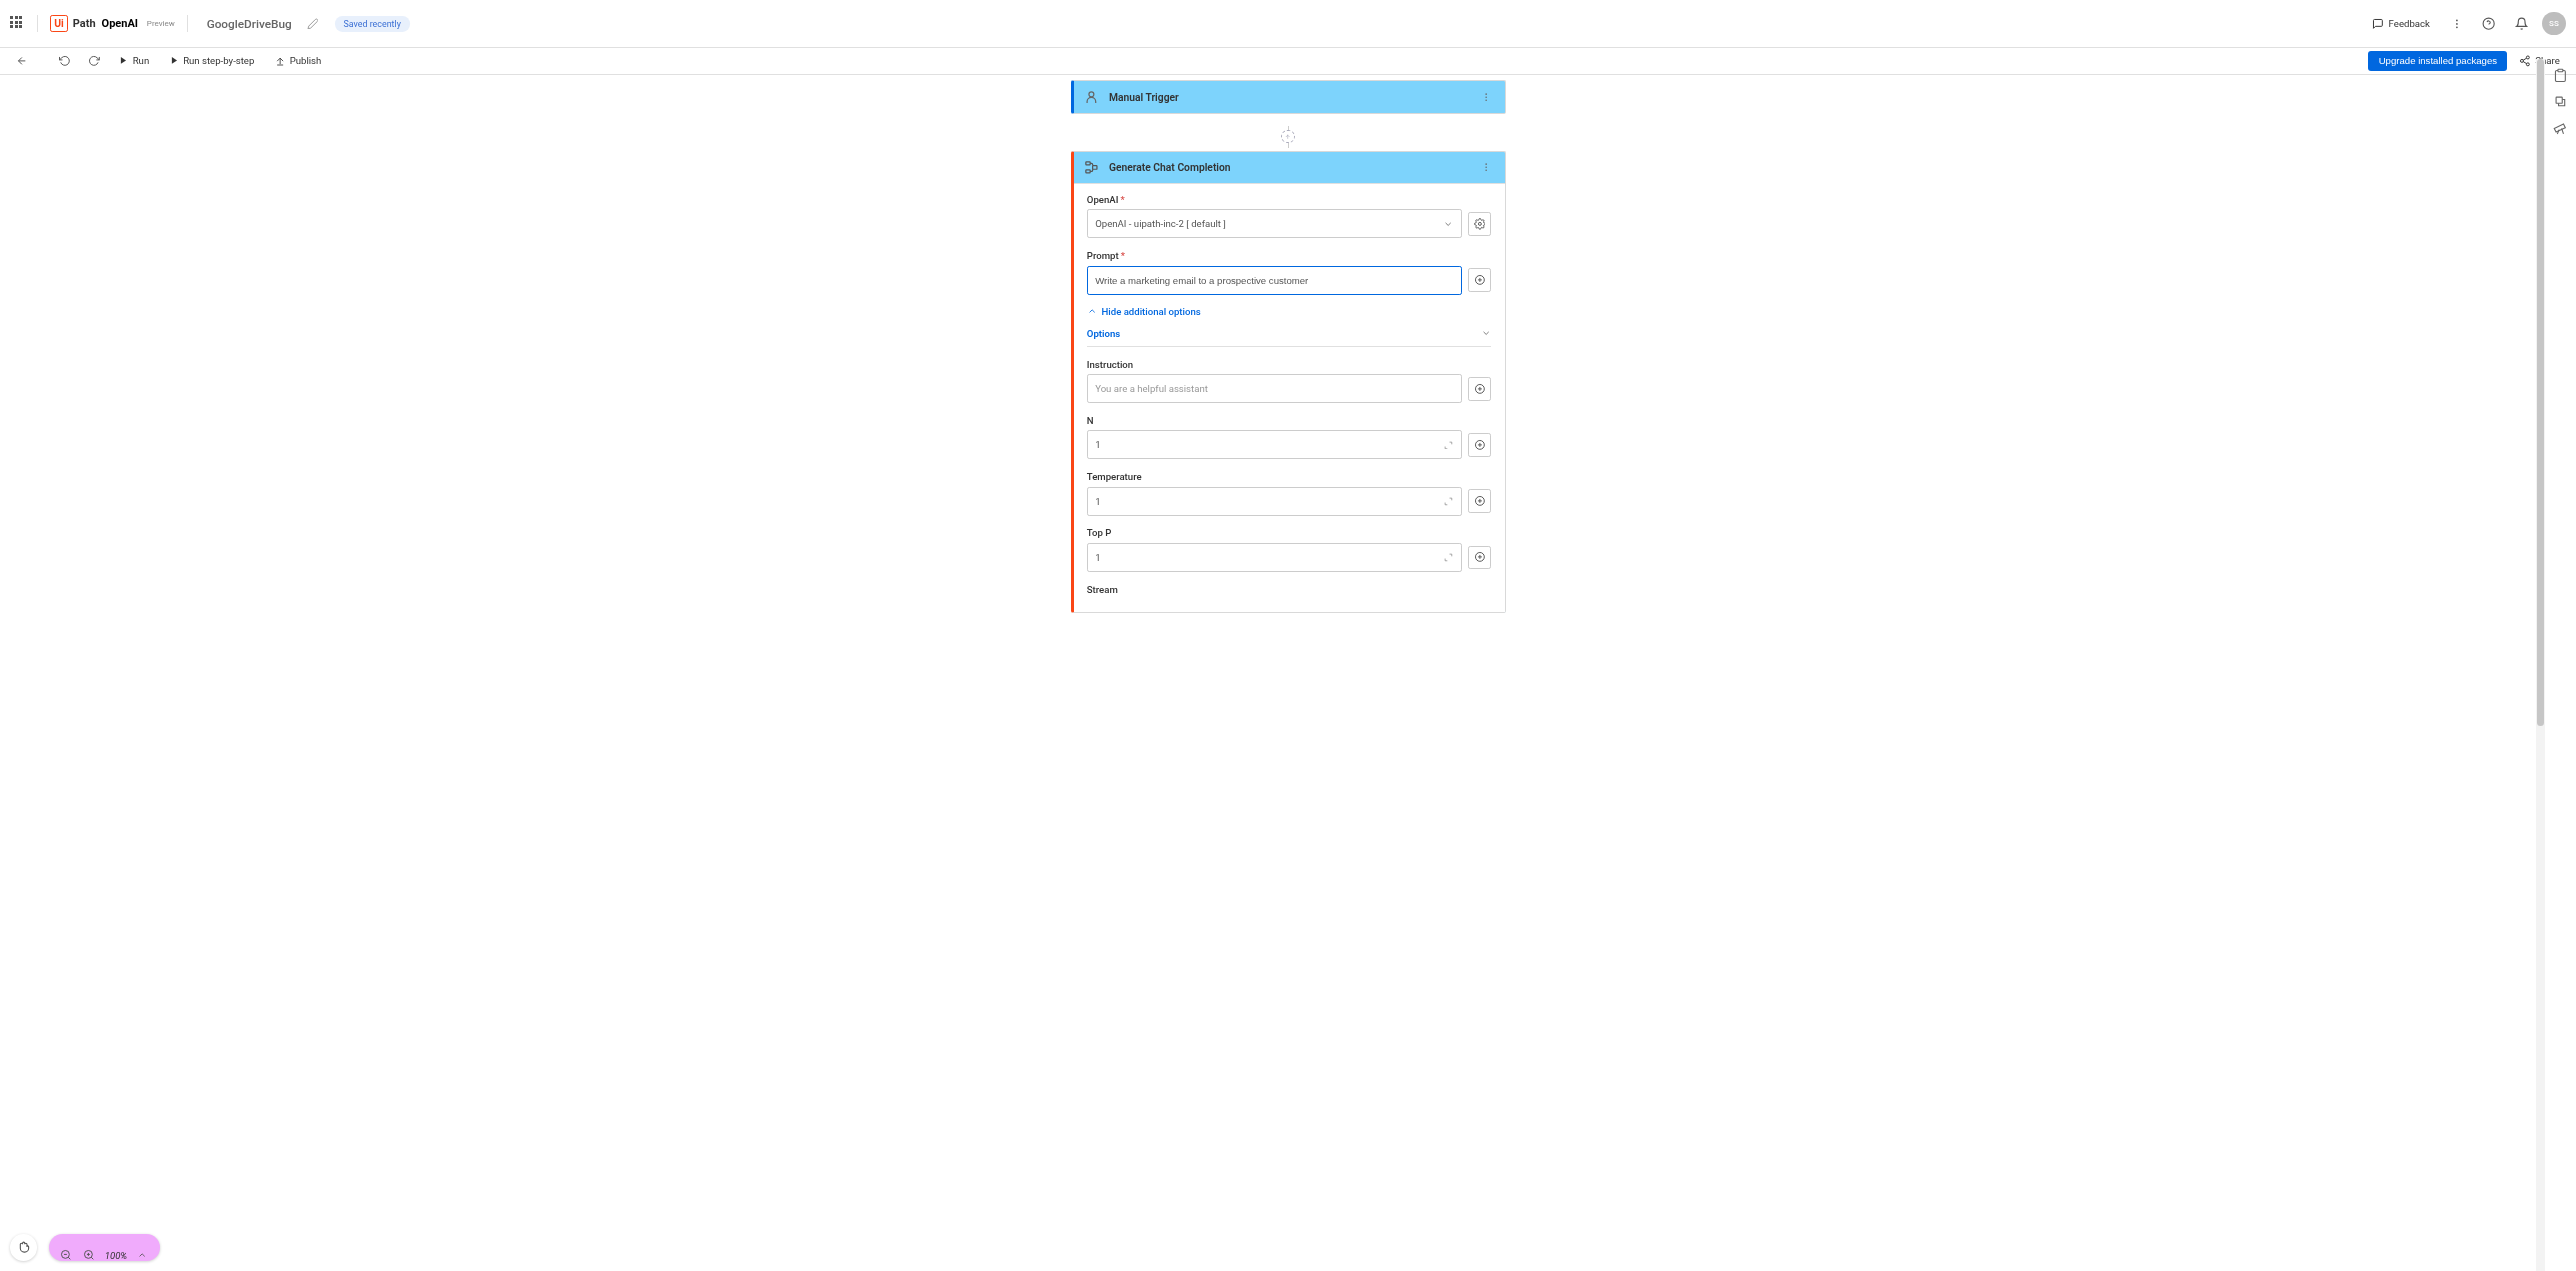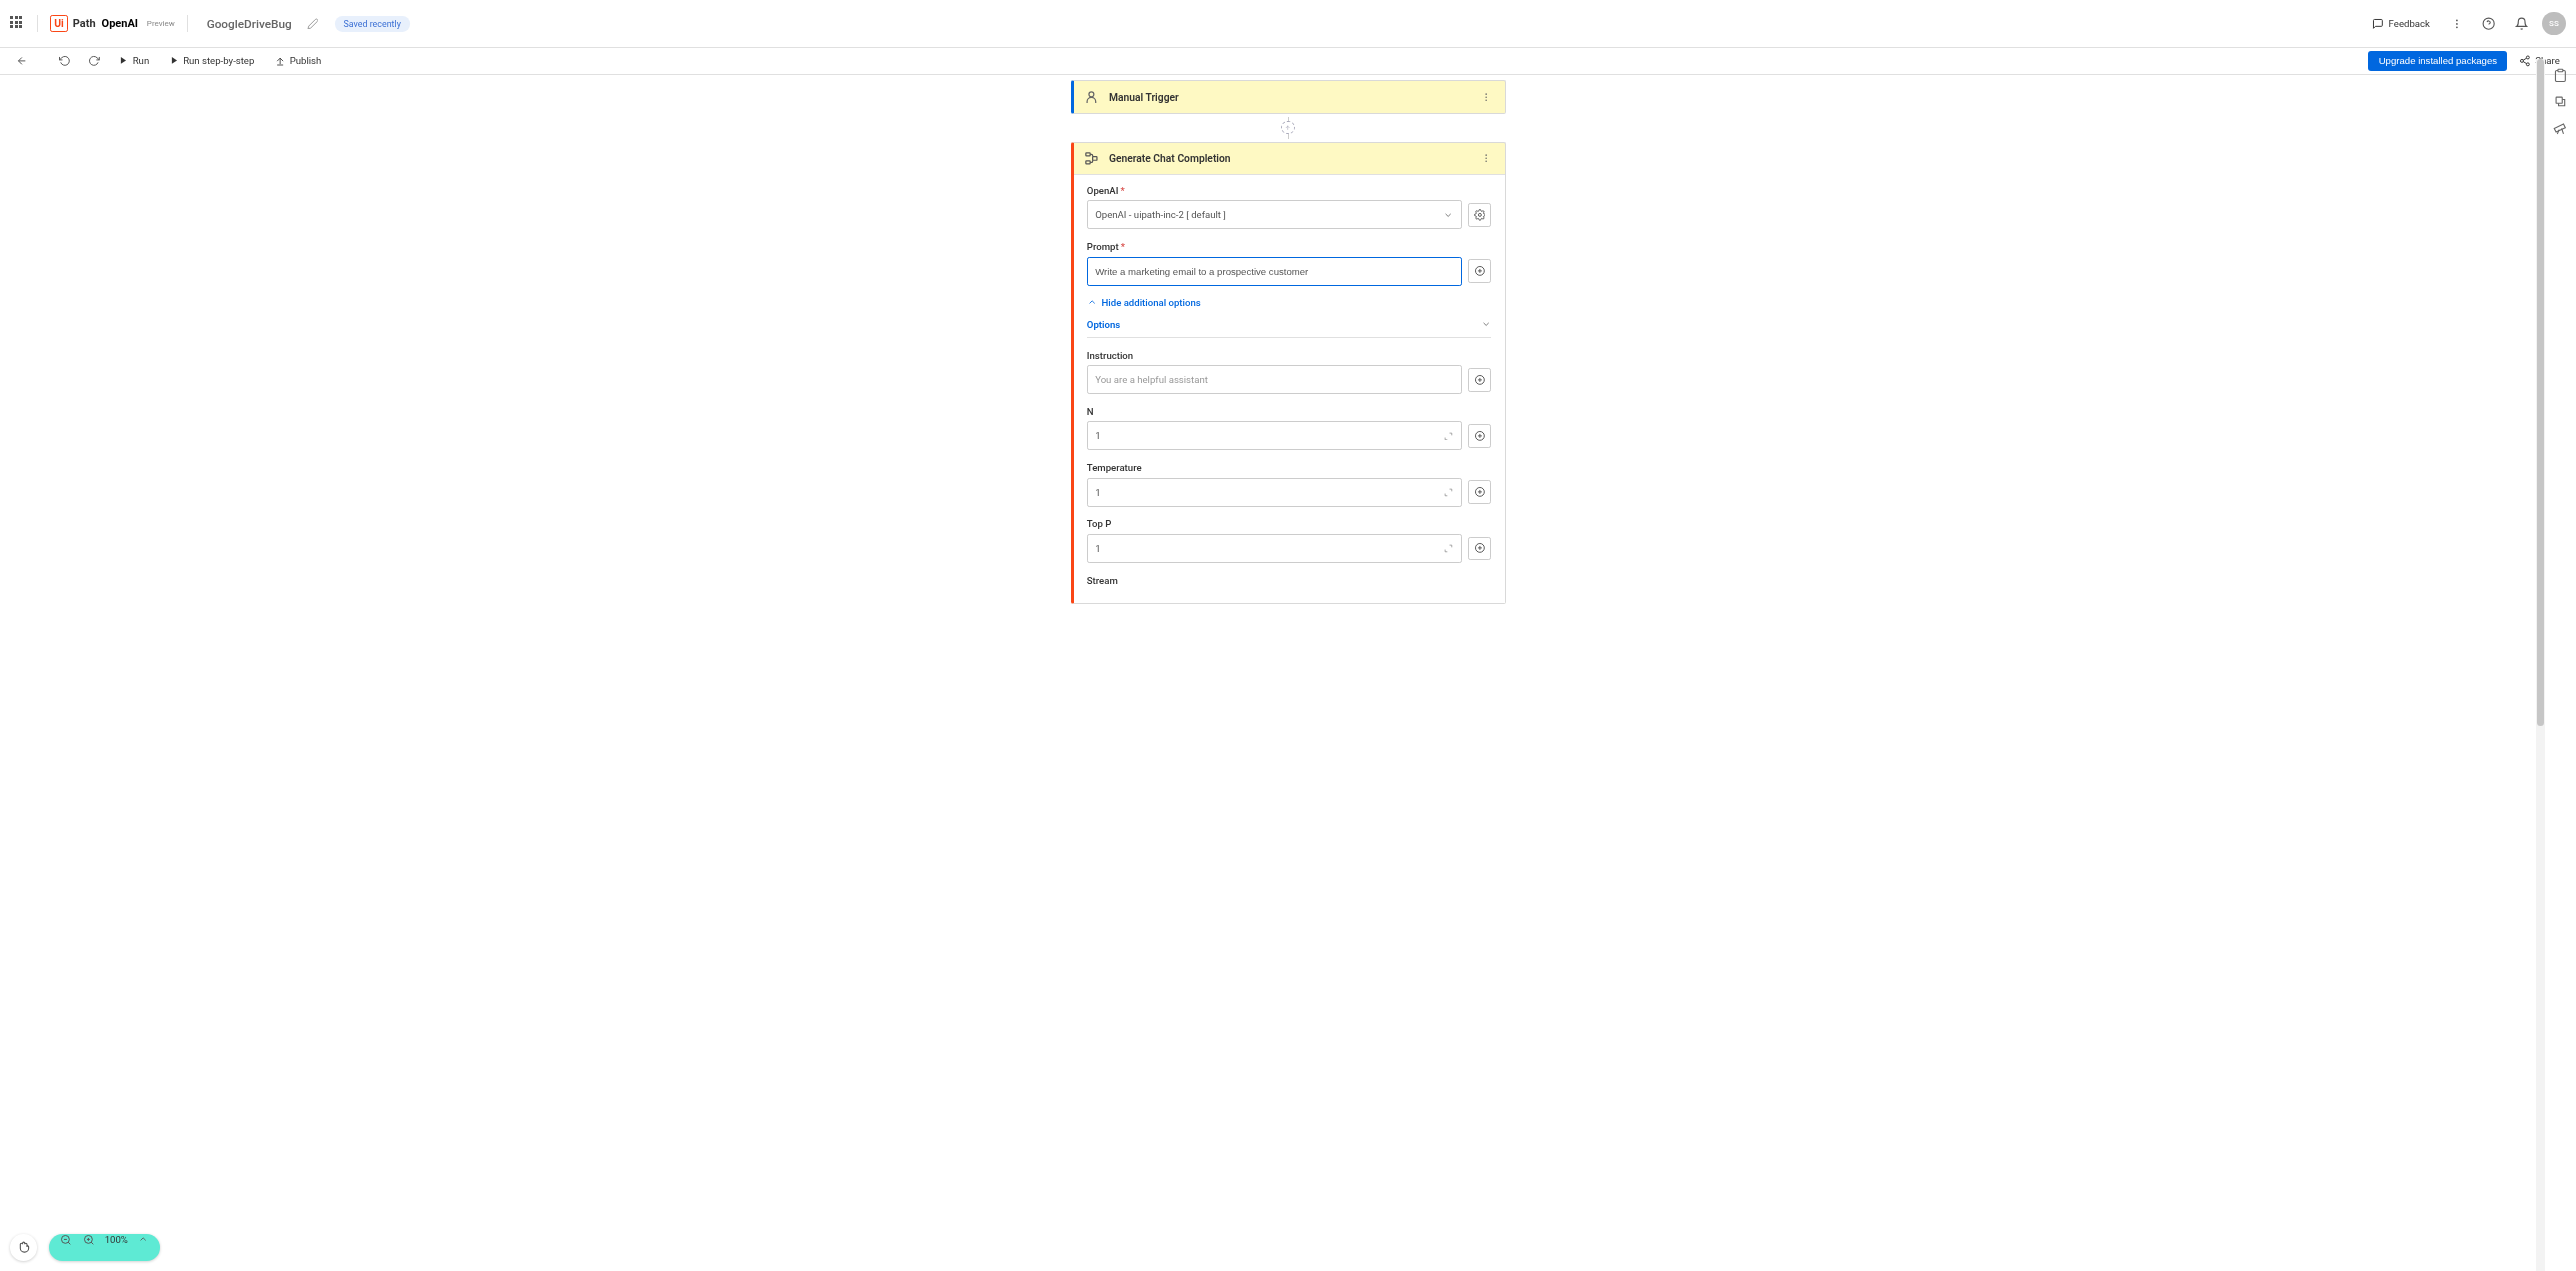--- a/index.html
+++ b/index.html
@@ -26,21 +26,21 @@
     
     .toolbar { display: flex; align-items: center; height: 26.6px; border-bottom: 0.7px solid #e0e0e0; padding: 0 10.3px; gap: 5.9px; font-size: 9.6px; }
     .tb-btn { display: flex; align-items: center; gap: 4.4px; padding: 3px 7.4px; cursor: pointer; border-radius: 2.2px; }
     .upgrade-btn { background: #0067df; color: #fff; font-size: 9.6px; padding: 4.4px 10.3px; border-radius: 3px; cursor: pointer; border: none; font-weight: 500; }
     .share-btn { display: flex; align-items: center; gap: 4.4px; font-size: 9.6px; cursor: pointer; padding: 3px 5.9px; }
 
     
     .canvas-area { position: relative; height: calc(100vh - 59px); overflow: auto; background: #fff; }
     .canvas-inner { width: 435px; margin: 0 auto; padding-top: 5.9px; }
     
-    .card { border: 0.7px solid #d9d9d9; border-radius: 2.2px; background: #fef9c3; margin-bottom: 0; }
+    .card { border: 0.7px solid #d9d9d9; border-radius: 2.2px; background: #7dd3fc; margin-bottom: 9px; }
     .card-header { display: flex; align-items: center; padding: 7.4px 10.3px; gap: 10.3px; }
     .card-accent-blue { border-left: 3px solid #0067df; }
     .card-accent-orange { border-left: 3px solid #fa4616; }
     .card-title { font-size: 10.3px; font-weight: 600; color: #333; }
     .card-menu { margin-left: auto; cursor: pointer; color: #666; padding: 3px; }
     
     .connector { display: flex; flex-direction: column; align-items: center; padding: 3px 0; color: #aab; }
     .connector-line { width: 0.7px; height: 4.4px; background: #ccc; }
     .connector-add { width: 13.3px; height: 13.3px; border: 0.7px dashed #aab; border-radius: 50%; display: flex; align-items: center; justify-content: center; font-size: 8.9px; color: #aab; }
 
@@ -67,21 +67,21 @@
     .right-rail { position: fixed; right: 0; top: 59px; width: 31px; display: flex; flex-direction: column; align-items: center; gap: 11.8px; padding-top: 8.9px; }
     .rail-ic { color: #666; cursor: pointer; }
 
     
     .scroll-track { position: fixed; right: 31px; top: 59px; bottom: 0; width: 8.9px; background: #f3f3f3; }
     .scroll-thumb { position: absolute; left: 0.7px; right: 0.7px; top: 0; height: 55%; background: #c6c6c6; border-radius: 3.7px; }
 
     
     .zoom-ctrl { position: fixed; left: 10.3px; bottom: 10.3px; display: flex; align-items: center; gap: 11.8px; }
     .zoom-hand { width: 26.6px; height: 26.6px; border-radius: 50%; background: #fff; box-shadow: 0 0.7px 3px rgba(0,0,0,0.2); display: flex; align-items: center; justify-content: center; cursor: pointer; }
-    .zoom-pill { background: #5eead4; box-shadow: 0 0.7px 3px rgba(0,0,0,0.2); border-radius: 13.3px; height: 26.6px; display: flex; align-items: flex-start; gap: 10.3px; padding: 0 11.8px; }
+    .zoom-pill { background: #f0abfc; box-shadow: 0 0.7px 3px rgba(0,0,0,0.2); border-radius: 13.3px; height: 26.6px; display: flex; align-items: flex-end; gap: 10.3px; padding: 0 11.8px; font-style: italic; }
     .zoom-pct { font-size: 9.6px; color: #333; }
 
     svg { display: block; }
   </style>
 </head>
 <body>
 
 <div class="top-header">
   <div class="apps-icon">
     <span></span>

